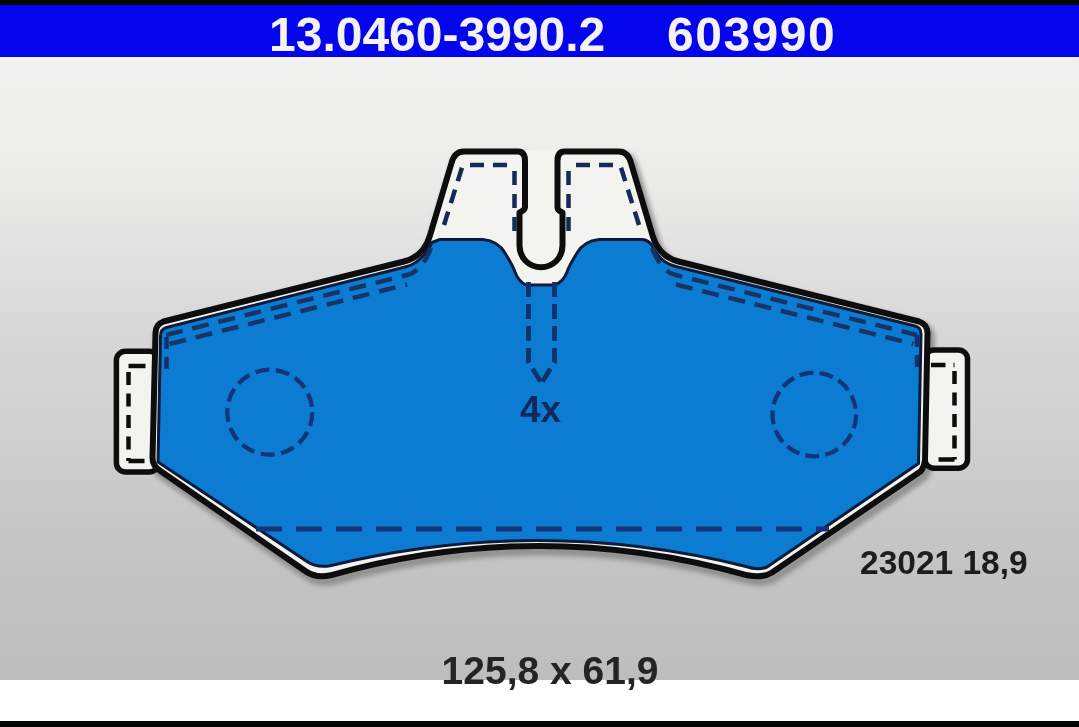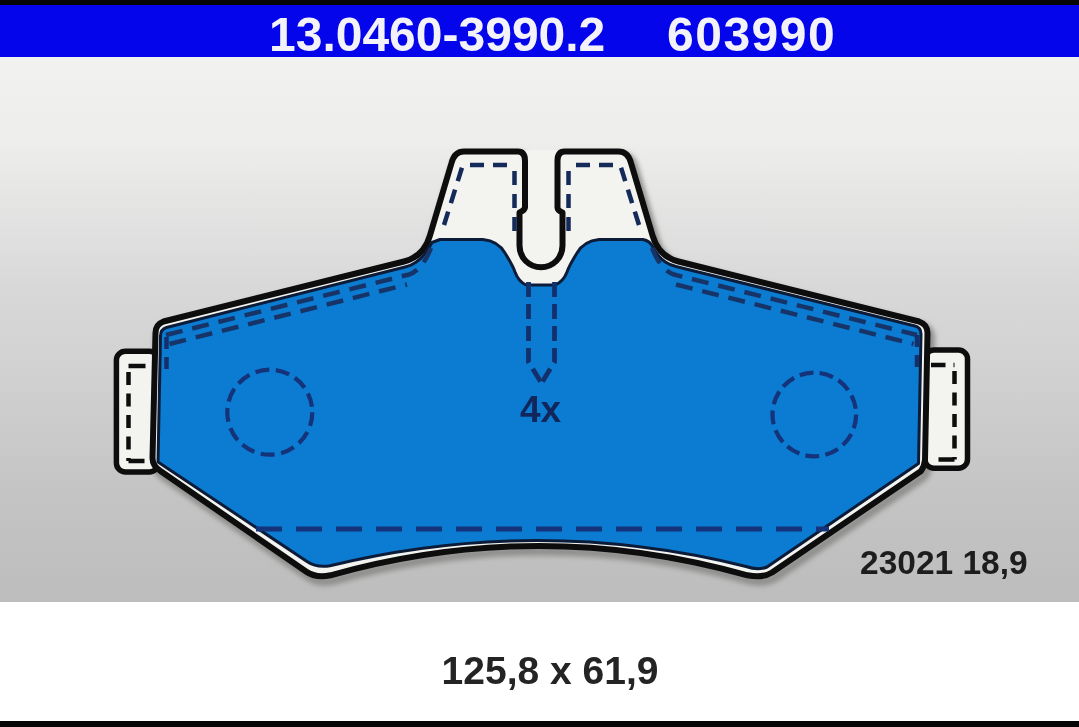--- a/index.html
+++ b/index.html
@@ -1,17 +1,17 @@
 <!DOCTYPE html>
 <html><head>
 <meta charset="utf-8">
 <style>
   html,body{margin:0;padding:0;}
   body{width:1079px;height:727px;overflow:hidden;font-family:"Liberation Sans",sans-serif;}
-  .stage{position:relative;width:1079px;height:602px;background:linear-gradient(180deg,#f3f3f2 0%, #f1f1f0 10%, #ededec 24%, #d8d8d8 48%, #d2d2d2 60%, #c4c4c4 82%, #bdbdbd 100%);}
+  .stage{position:relative;width:1079px;height:680px;background:linear-gradient(180deg,#f3f3f2 0%, #f1f1f0 10%, #ededec 24%, #d8d8d8 48%, #d2d2d2 60%, #c4c4c4 82%, #bdbdbd 100%);}
 </style>
 </head>
 <body>
 <div class="stage">
 
 <svg width="1079" height="727" viewBox="0 0 1079 727" style="position:absolute;left:0;top:0;">
 
   <rect x="0" y="0" width="1079" height="5" fill="#050505"></rect>
 
   <rect x="0" y="5" width="1079" height="52" fill="#0505ec"></rect>

